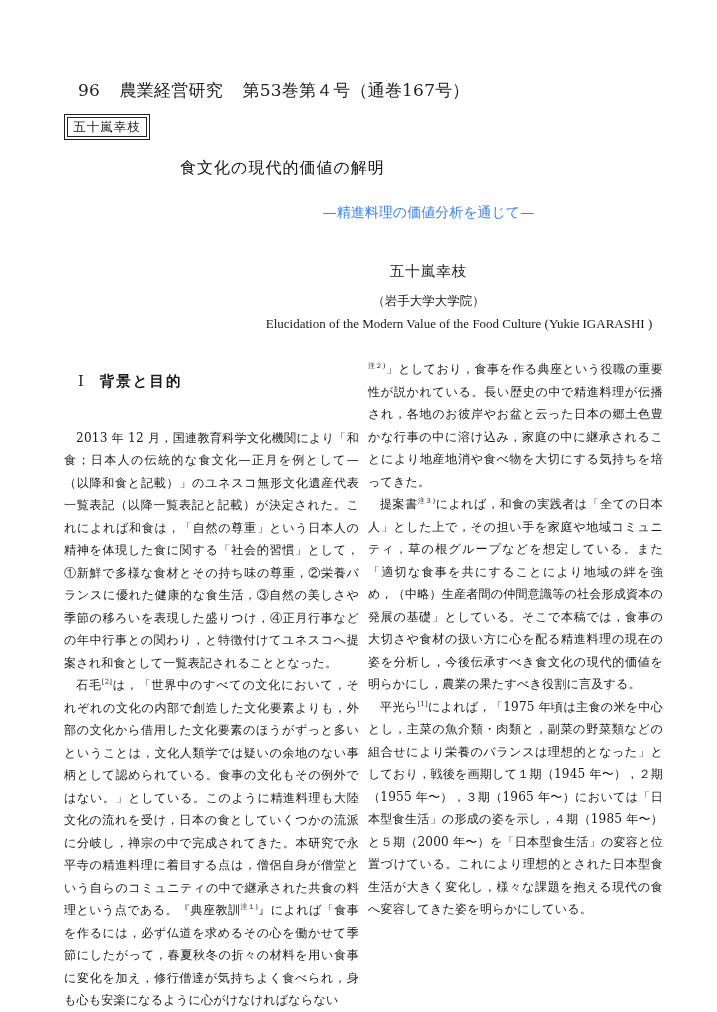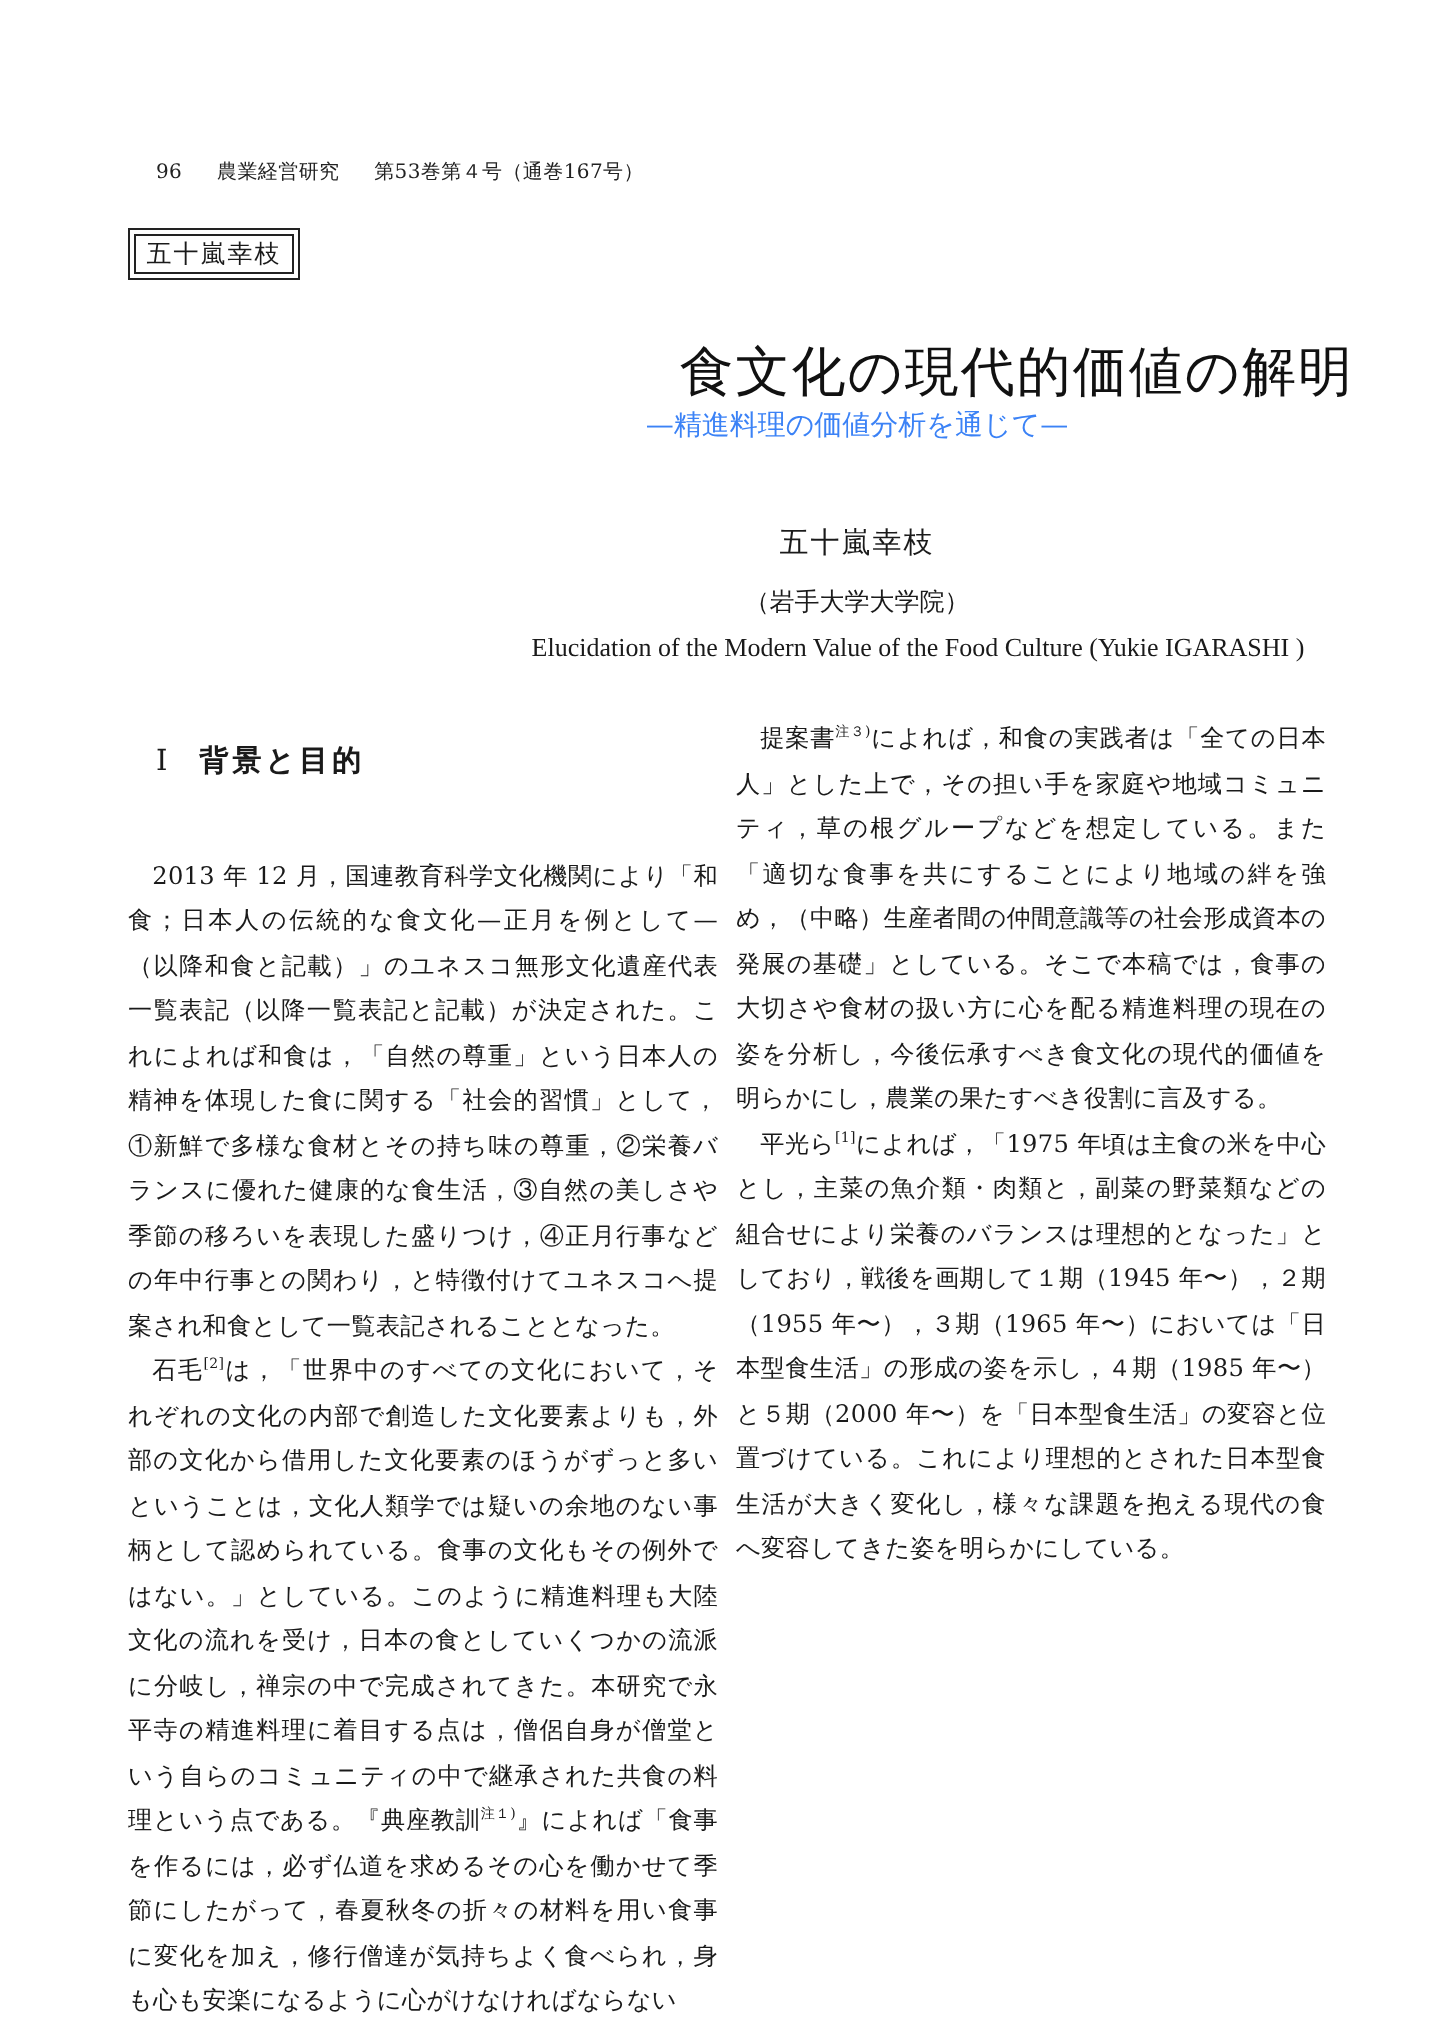--- a/index.html
+++ b/index.html
@@ -3,38 +3,38 @@
 <meta charset="utf-8">
 <style>
   html, body { margin: 0; padding: 0; background: #ffffff; }
   body {
     width: 717px; height: 1012px; position: relative; overflow: hidden;
     font-family: "DejaVu Serif", "Liberation Serif", serif;
     color: #1a1a1a;
   }
   .running-head {
     position: absolute; left: 78px; top: 79px;
-    font-size: 10px; letter-spacing: 0.2px; color: #222;
+    font-size: 17px; letter-spacing: 0.2px; color: #222;
   }
   .running-head span { margin-right: 14px; }
   .category-box {
     position: absolute; left: 64px; top: 114px;
     width: 86px; height: 26px;
     border: 1px solid #222; box-sizing: border-box;
     padding: 2px;
   }
   .category-box .inner {
     width: 100%; height: 100%; box-sizing: border-box;
     border: 1px solid #222;
     display: flex; align-items: center; justify-content: center;
     font-family: "DejaVu Sans", sans-serif; font-size: 12.5px; letter-spacing: 1px;
   }
   .title {
-    position: absolute; left: 180px; right: 40px; top: 168px;
-    text-align: right; font-size: 27px; letter-spacing: 1px; color: #111;
+    position: absolute; left: 180px; right: 40px; top: 158px;
+    text-align: left; font-size: 16px; letter-spacing: 1px; color: #111;
   }
   .subtitle {
     position: absolute; left: 180px; right: 40px; top: 204px;
     text-align: center; font-size: 14px; color: #3b82f6;
   }
   .author {
     position: absolute; left: 180px; right: 40px; top: 262px;
     text-align: center; font-size: 14.5px; letter-spacing: 1px;
   }
   .affiliation {
@@ -87,15 +87,16 @@
 
 <div class="col col-left">
   <div class="section-heading">
     <span class="num">Ⅰ</span><span>背景と目的</span>
   </div>
   <p>2013 年 12 月，国連教育科学文化機関により「和食；日本人の伝統的な食文化—正月を例として—（以降和食と記載）」のユネスコ無形文化遺産代表一覧表記（以降一覧表記と記載）が決定された。これによれば和食は，「自然の尊重」という日本人の精神を体現した食に関する「社会的習慣」として，①新鮮で多様な食材とその持ち味の尊重，②栄養バランスに優れた健康的な食生活，③自然の美しさや季節の移ろいを表現した盛りつけ，④正月行事などの年中行事との関わり，と特徴付けてユネスコへ提案され和食として一覧表記されることとなった。</p>
   <p><span>石毛</span><sup>[2]</sup><span>は，「世界中のすべての文化において，それぞれの文化の内部で創造した文化要素よりも，外部の文化から借用した文化要素のほうがずっと多いということは，文化人類学では疑いの余地のない事柄として認められている。食事の文化もその例外ではない。」としている。このように精進料理も大陸文化の流れを受け，日本の食としていくつかの流派に分岐し，禅宗の中で完成されてきた。本研究で永平寺の精進料理に着目する点は，僧侶自身が僧堂という自らのコミュニティの中で継承された共食の料理という点である。『典座教訓</span><sup>注１)</sup><span>』によれば「食事を作るには，必ず仏道を求めるその心を働かせて季節にしたがって，春夏秋冬の折々の材料を用い食事に変化を加え，修行僧達が気持ちよく食べられ，身も心も安楽になるように心がけなければならない</span></p>
 </div>
 
 <div class="col col-right">
+  <p class="noindent"><sup>注２)</sup><span>」としており，食事を作る典座という役職の重要性が説かれている。長い歴史の中で精進料理が伝播され，各地のお彼岸やお盆と云った日本の郷土色豊かな行事の中に溶け込み，家庭の中に継承されることにより地産地消や食べ物を大切にする気持ちを培ってきた。</span></p>
   <p><span>提案書</span><sup>注３)</sup><span>によれば，和食の実践者は「全ての日本人」とした上で，その担い手を家庭や地域コミュニティ，草の根グループなどを想定している。また「適切な食事を共にすることにより地域の絆を強め，（中略）生産者間の仲間意識等の社会形成資本の発展の基礎」としている。そこで本稿では，食事の大切さや食材の扱い方に心を配る精進料理の現在の姿を分析し，今後伝承すべき食文化の現代的価値を明らかにし，農業の果たすべき役割に言及する。</span></p>
   <p><span>平光ら</span><sup>[1]</sup><span>によれば，「1975 年頃は主食の米を中心とし，主菜の魚介類・肉類と，副菜の野菜類などの組合せにより栄養のバランスは理想的となった」としており，戦後を画期して１期（1945 年〜），２期（1955 年〜），３期（1965 年〜）においては「日本型食生活」の形成の姿を示し，４期（1985 年〜）と５期（2000 年〜）を「日本型食生活」の変容と位置づけている。これにより理想的とされた日本型食生活が大きく変化し，様々な課題を抱える現代の食へ変容してきた姿を明らかにしている。</span></p>
 </div>
 
 </body></html>

